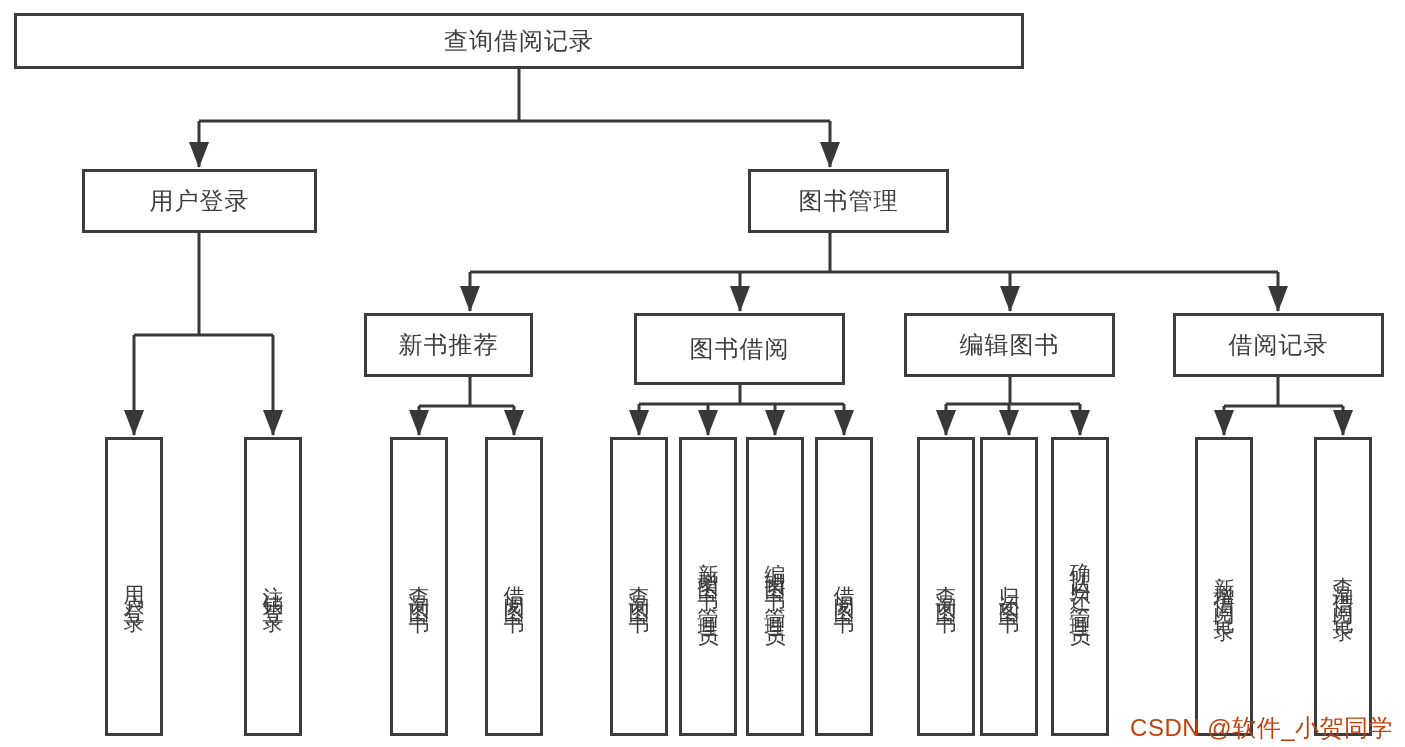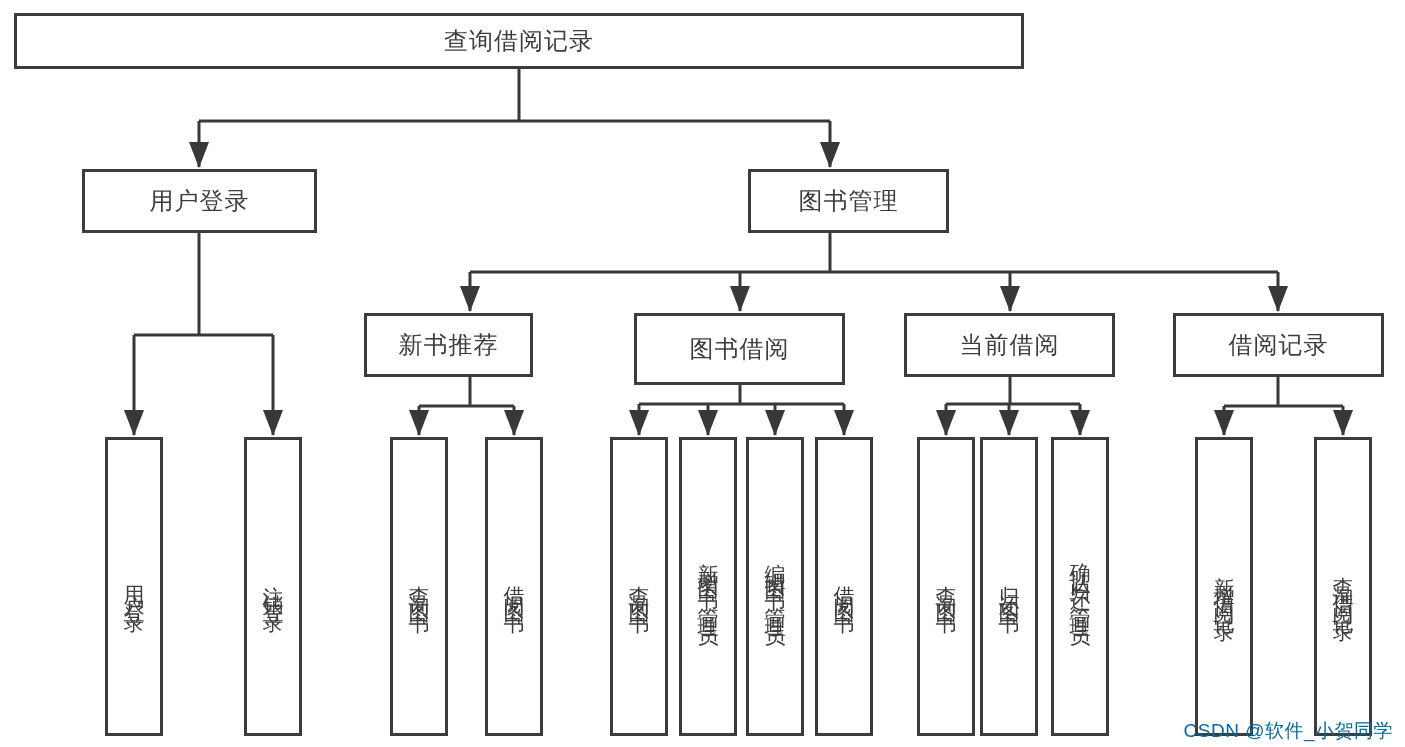--- a/index.html
+++ b/index.html
@@ -41,23 +41,23 @@
     text-orientation: mixed;
     font-size: 21px;
     letter-spacing: 9px;
     line-height: 52px;
     white-space: nowrap;
   }
   .watermark {
     position: absolute;
     right: 12px;
     bottom: 3px;
-    font-size: 19px;
+    font-size: 24px;
     letter-spacing: 0.5px;
-    color: #0369a1;
+    color: #c2410c;
     white-space: nowrap;
   }
 </style>
 </head>
 <body>
 
 <div class="stage">
 
   <svg class="connectors" viewBox="0 0 1405 747" xmlns="http://www.w3.org/2000/svg">
     <defs>
@@ -102,21 +102,21 @@
     </g>
   </svg>
 
   <div class="node hbox" style="left:14px; top:13px; width:1010px; height:56px;">查询借阅记录</div>
 
   <div class="node hbox" style="left:82px; top:169px; width:235px; height:64px;">用户登录</div>
   <div class="node hbox" style="left:748px; top:169px; width:201px; height:64px;">图书管理</div>
 
   <div class="node hbox" style="left:364px; top:313px; width:169px; height:64px;">新书推荐</div>
   <div class="node hbox" style="left:634px; top:313px; width:211px; height:72px;">图书借阅</div>
-  <div class="node hbox" style="left:904px; top:313px; width:211px; height:64px;">当前借阅</div>
+  <div class="node hbox" style="left:904px; top:313px; width:211px; height:64px;">编辑图书</div>
   <div class="node hbox" style="left:1173px; top:313px; width:211px; height:64px;">借阅记录</div>
 
   <div class="node vbox" style="left:105px;">
     <span class="vtext">用户登录</span>
   </div>
   <div class="node vbox" style="left:244px;">
     <span class="vtext">注销登录</span>
   </div>
 
   <div class="node vbox" style="left:390px;">

